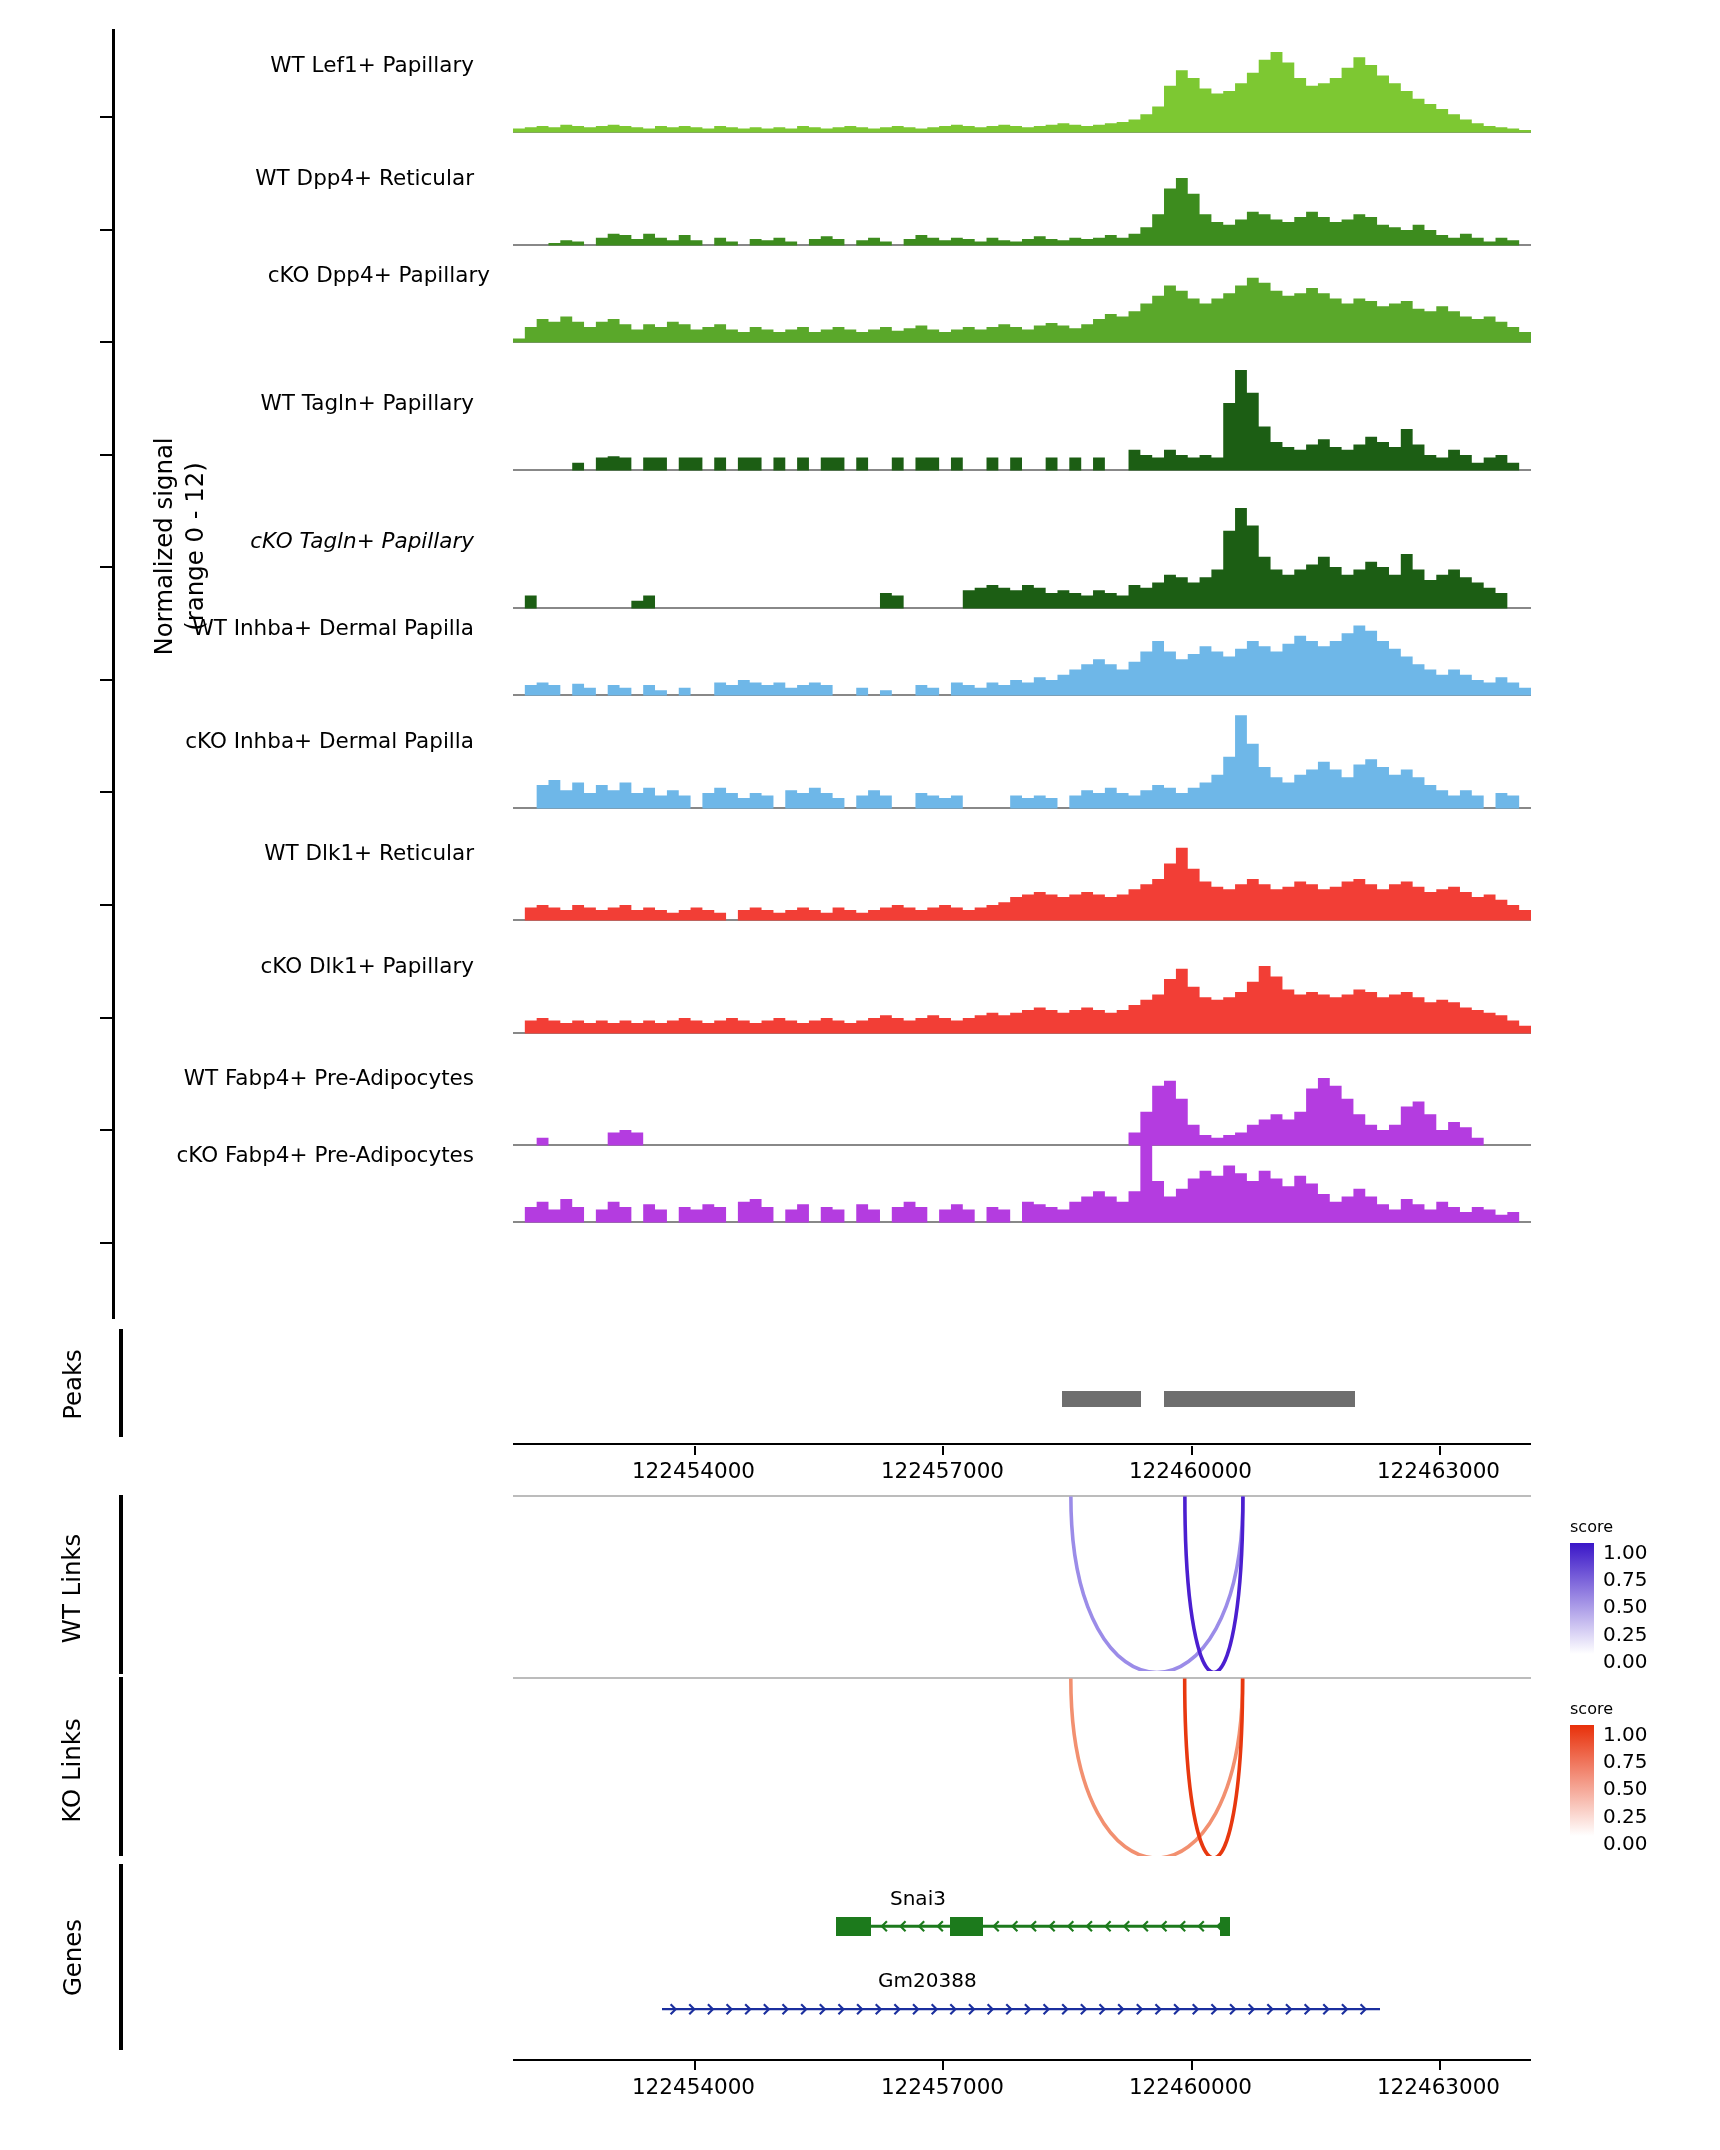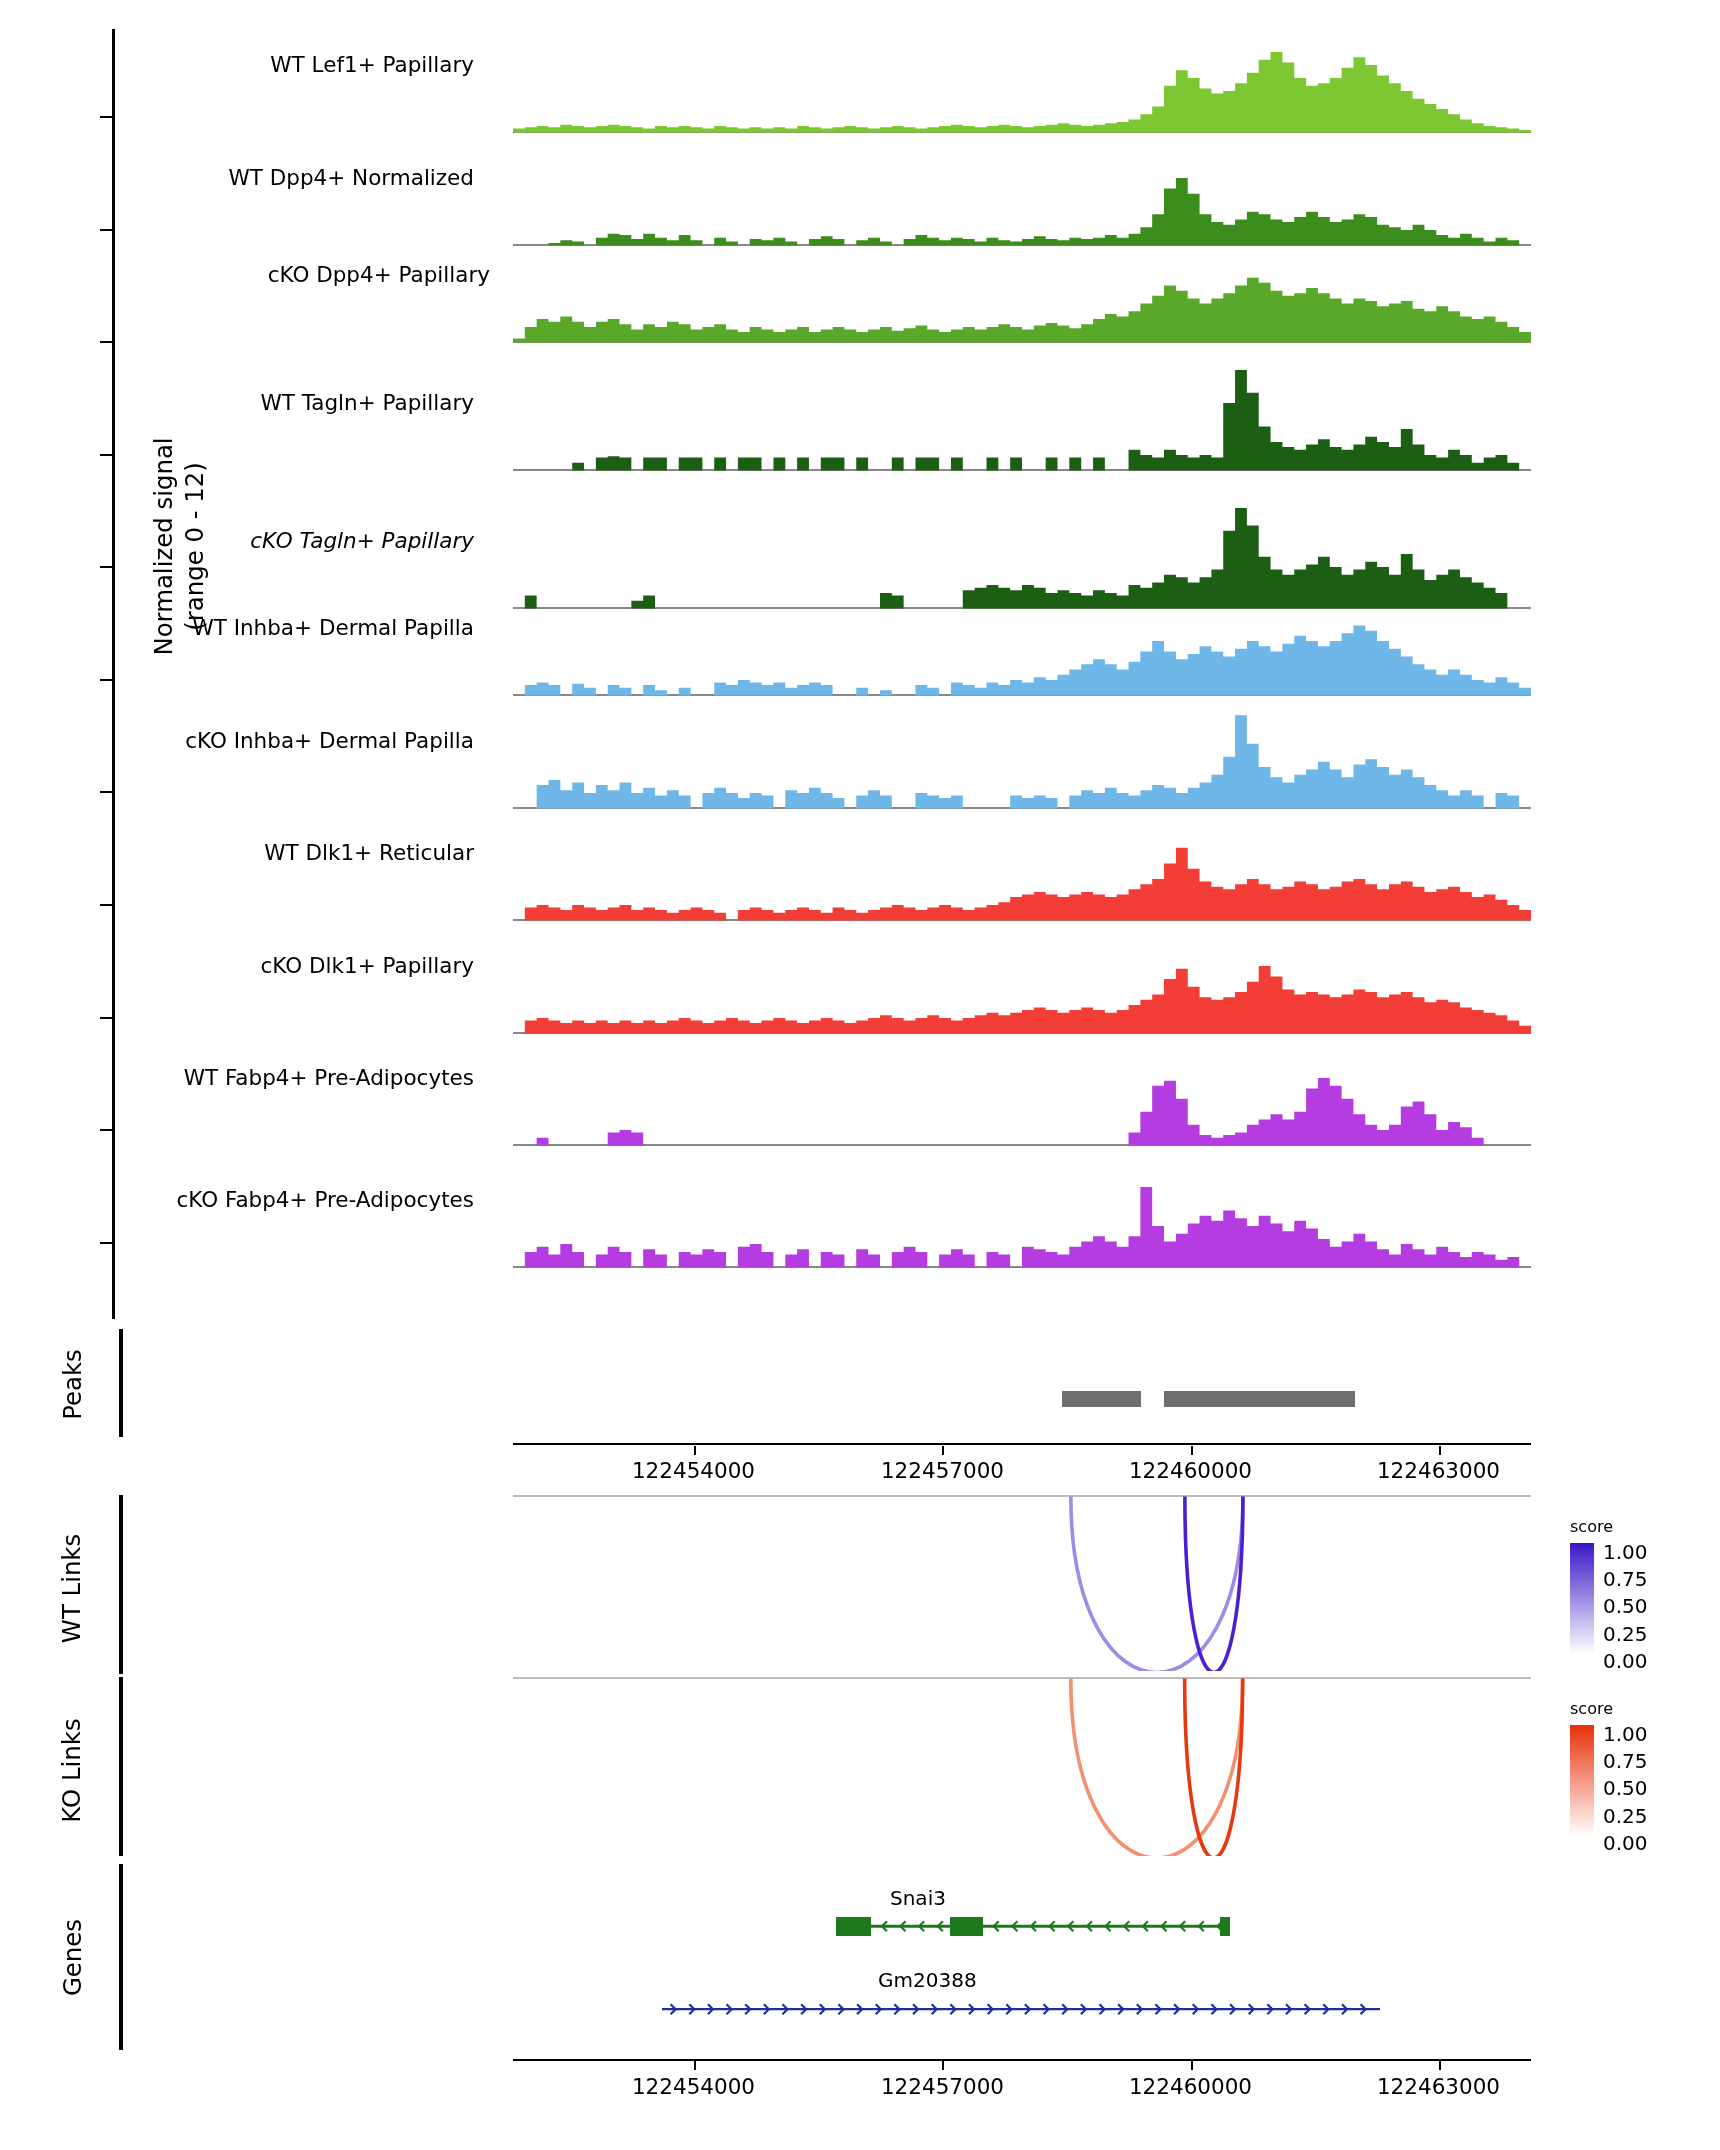--- a/index.html
+++ b/index.html
@@ -87,21 +87,21 @@
         <div class="track" style="top: 32px;">
           <div class="track-label">WT Lef1+ Papillary</div>
           <div class="track-plot">
             <div class="baseline"></div>
             <svg width="1018" height="102" style="top: 0px;" viewBox="0 0 1420 142">
               <path d="M 0 140 L 0.0 134.6 L 16.5 134.6 L 16.5 132.8 L 33.0 132.8 L 33.0 131.0 L 49.5 131.0 L 49.5 132.8 L 66.0 132.8 L 66.0 129.2 L 82.6 129.2 L 82.6 131.0 L 99.1 131.0 L 99.1 132.8 L 115.6 132.8 L 115.6 131.0 L 132.1 131.0 L 132.1 129.2 L 148.6 129.2 L 148.6 131.0 L 165.1 131.0 L 165.1 132.8 L 181.6 132.8 L 181.6 134.6 L 198.1 134.6 L 198.1 131.0 L 214.7 131.0 L 214.7 132.8 L 231.2 132.8 L 231.2 131.0 L 247.7 131.0 L 247.7 132.8 L 264.2 132.8 L 264.2 134.6 L 280.7 134.6 L 280.7 131.0 L 297.2 131.0 L 297.2 132.8 L 313.7 132.8 L 313.7 134.6 L 330.2 134.6 L 330.2 132.8 L 346.7 132.8 L 346.7 134.6 L 363.3 134.6 L 363.3 132.8 L 379.8 132.8 L 379.8 134.6 L 396.3 134.6 L 396.3 131.0 L 412.8 131.0 L 412.8 132.8 L 429.3 132.8 L 429.3 134.6 L 445.8 134.6 L 445.8 132.8 L 462.3 132.8 L 462.3 131.0 L 478.8 131.0 L 478.8 132.8 L 495.3 132.8 L 495.3 134.6 L 511.9 134.6 L 511.9 132.8 L 528.4 132.8 L 528.4 131.0 L 544.9 131.0 L 544.9 132.8 L 561.4 132.8 L 561.4 134.6 L 577.9 134.6 L 577.9 132.8 L 594.4 132.8 L 594.4 131.0 L 610.9 131.0 L 610.9 129.2 L 627.4 129.2 L 627.4 131.0 L 644.0 131.0 L 644.0 132.8 L 660.5 132.8 L 660.5 131.0 L 677.0 131.0 L 677.0 129.2 L 693.5 129.2 L 693.5 131.0 L 710.0 131.0 L 710.0 132.8 L 726.5 132.8 L 726.5 131.0 L 743.0 131.0 L 743.0 129.2 L 759.5 129.2 L 759.5 127.3 L 776.0 127.3 L 776.0 129.2 L 792.6 129.2 L 792.6 131.0 L 809.1 131.0 L 809.1 129.2 L 825.6 129.2 L 825.6 127.3 L 842.1 127.3 L 842.1 125.5 L 858.6 125.5 L 858.6 121.9 L 875.1 121.9 L 875.1 114.7 L 891.6 114.7 L 891.6 103.8 L 908.1 103.8 L 908.1 74.9 L 924.7 74.9 L 924.7 53.2 L 941.2 53.2 L 941.2 64.0 L 957.7 64.0 L 957.7 78.5 L 974.2 78.5 L 974.2 85.8 L 990.7 85.8 L 990.7 82.1 L 1007.2 82.1 L 1007.2 71.3 L 1023.7 71.3 L 1023.7 56.8 L 1040.2 56.8 L 1040.2 38.7 L 1056.7 38.7 L 1056.7 27.9 L 1073.3 27.9 L 1073.3 42.3 L 1089.8 42.3 L 1089.8 64.0 L 1106.3 64.0 L 1106.3 74.9 L 1122.8 74.9 L 1122.8 71.3 L 1139.3 71.3 L 1139.3 64.0 L 1155.8 64.0 L 1155.8 49.6 L 1172.3 49.6 L 1172.3 35.1 L 1188.8 35.1 L 1188.8 46.0 L 1205.3 46.0 L 1205.3 60.4 L 1221.9 60.4 L 1221.9 71.3 L 1238.4 71.3 L 1238.4 82.1 L 1254.9 82.1 L 1254.9 93.0 L 1271.4 93.0 L 1271.4 100.2 L 1287.9 100.2 L 1287.9 107.4 L 1304.4 107.4 L 1304.4 114.7 L 1320.9 114.7 L 1320.9 121.9 L 1337.4 121.9 L 1337.4 127.3 L 1354.0 127.3 L 1354.0 131.0 L 1370.5 131.0 L 1370.5 132.8 L 1387.0 132.8 L 1387.0 134.6 L 1403.5 134.6 L 1403.5 136.4 L 1420.0 136.4 L 1420 140 Z" fill="#7DC832"></path>
             </svg>
           </div>
         </div>
         <div class="track" style="top: 145px;">
-          <div class="track-label">WT Dpp4+ Normalized</div>
+          <div class="track-label">WT Dpp4+ Reticular</div>
           <div class="track-plot">
             <div class="baseline"></div>
             <svg width="1018" height="102" style="top: 0px;" viewBox="0 0 1420 142">
               <path d="M 0 140 L 0.0 140.0 L 16.5 140.0 L 16.5 140.0 L 33.0 140.0 L 33.0 140.0 L 49.5 140.0 L 49.5 136.4 L 66.0 136.4 L 66.0 132.8 L 82.6 132.8 L 82.6 134.6 L 99.1 134.6 L 99.1 140.0 L 115.6 140.0 L 115.6 129.2 L 132.1 129.2 L 132.1 123.7 L 148.6 123.7 L 148.6 125.5 L 165.1 125.5 L 165.1 131.0 L 181.6 131.0 L 181.6 123.7 L 198.1 123.7 L 198.1 129.2 L 214.7 129.2 L 214.7 132.8 L 231.2 132.8 L 231.2 125.5 L 247.7 125.5 L 247.7 132.8 L 264.2 132.8 L 264.2 140.0 L 280.7 140.0 L 280.7 129.2 L 297.2 129.2 L 297.2 134.6 L 313.7 134.6 L 313.7 140.0 L 330.2 140.0 L 330.2 131.0 L 346.7 131.0 L 346.7 132.8 L 363.3 132.8 L 363.3 129.2 L 379.8 129.2 L 379.8 134.6 L 396.3 134.6 L 396.3 140.0 L 412.8 140.0 L 412.8 131.0 L 429.3 131.0 L 429.3 127.3 L 445.8 127.3 L 445.8 131.0 L 462.3 131.0 L 462.3 140.0 L 478.8 140.0 L 478.8 132.8 L 495.3 132.8 L 495.3 129.2 L 511.9 129.2 L 511.9 134.6 L 528.4 134.6 L 528.4 140.0 L 544.9 140.0 L 544.9 131.0 L 561.4 131.0 L 561.4 125.5 L 577.9 125.5 L 577.9 129.2 L 594.4 129.2 L 594.4 132.8 L 610.9 132.8 L 610.9 129.2 L 627.4 129.2 L 627.4 131.0 L 644.0 131.0 L 644.0 134.6 L 660.5 134.6 L 660.5 129.2 L 677.0 129.2 L 677.0 132.8 L 693.5 132.8 L 693.5 134.6 L 710.0 134.6 L 710.0 131.0 L 726.5 131.0 L 726.5 127.3 L 743.0 127.3 L 743.0 131.0 L 759.5 131.0 L 759.5 132.8 L 776.0 132.8 L 776.0 129.2 L 792.6 129.2 L 792.6 131.0 L 809.1 131.0 L 809.1 129.2 L 825.6 129.2 L 825.6 125.5 L 842.1 125.5 L 842.1 129.2 L 858.6 129.2 L 858.6 123.7 L 875.1 123.7 L 875.1 114.7 L 891.6 114.7 L 891.6 96.6 L 908.1 96.6 L 908.1 60.4 L 924.7 60.4 L 924.7 46.0 L 941.2 46.0 L 941.2 67.7 L 957.7 67.7 L 957.7 96.6 L 974.2 96.6 L 974.2 107.4 L 990.7 107.4 L 990.7 111.1 L 1007.2 111.1 L 1007.2 103.8 L 1023.7 103.8 L 1023.7 93.0 L 1040.2 93.0 L 1040.2 96.6 L 1056.7 96.6 L 1056.7 103.8 L 1073.3 103.8 L 1073.3 107.4 L 1089.8 107.4 L 1089.8 100.2 L 1106.3 100.2 L 1106.3 93.0 L 1122.8 93.0 L 1122.8 100.2 L 1139.3 100.2 L 1139.3 107.4 L 1155.8 107.4 L 1155.8 103.8 L 1172.3 103.8 L 1172.3 96.6 L 1188.8 96.6 L 1188.8 100.2 L 1205.3 100.2 L 1205.3 111.1 L 1221.9 111.1 L 1221.9 114.7 L 1238.4 114.7 L 1238.4 118.3 L 1254.9 118.3 L 1254.9 111.1 L 1271.4 111.1 L 1271.4 118.3 L 1287.9 118.3 L 1287.9 125.5 L 1304.4 125.5 L 1304.4 129.2 L 1320.9 129.2 L 1320.9 123.7 L 1337.4 123.7 L 1337.4 129.2 L 1354.0 129.2 L 1354.0 134.6 L 1370.5 134.6 L 1370.5 129.2 L 1387.0 129.2 L 1387.0 132.8 L 1403.5 132.8 L 1403.5 140.0 L 1420.0 140.0 L 1420 140 Z" fill="#3D8C1E"></path>
             </svg>
           </div>
         </div>
         <div class="track" style="top: 242px; padding-left: 16px;">
           <div class="track-label">cKO Dpp4+ Papillary</div>
           <div class="track-plot">
@@ -167,21 +167,21 @@
         </div>
         <div class="track" style="top: 1045px;">
           <div class="track-label">WT Fabp4+ Pre-Adipocytes</div>
           <div class="track-plot">
             <div class="baseline"></div>
             <svg width="1018" height="102" style="top: 0px;" viewBox="0 0 1420 142">
               <path d="M 0 140 L 0.0 140.0 L 16.5 140.0 L 16.5 140.0 L 33.0 140.0 L 33.0 129.2 L 49.5 129.2 L 49.5 140.0 L 66.0 140.0 L 66.0 140.0 L 82.6 140.0 L 82.6 140.0 L 99.1 140.0 L 99.1 140.0 L 115.6 140.0 L 115.6 140.0 L 132.1 140.0 L 132.1 121.9 L 148.6 121.9 L 148.6 118.3 L 165.1 118.3 L 165.1 121.9 L 181.6 121.9 L 181.6 140.0 L 198.1 140.0 L 198.1 140.0 L 214.7 140.0 L 214.7 140.0 L 231.2 140.0 L 231.2 140.0 L 247.7 140.0 L 247.7 140.0 L 264.2 140.0 L 264.2 140.0 L 280.7 140.0 L 280.7 140.0 L 297.2 140.0 L 297.2 140.0 L 313.7 140.0 L 313.7 140.0 L 330.2 140.0 L 330.2 140.0 L 346.7 140.0 L 346.7 140.0 L 363.3 140.0 L 363.3 140.0 L 379.8 140.0 L 379.8 140.0 L 396.3 140.0 L 396.3 140.0 L 412.8 140.0 L 412.8 140.0 L 429.3 140.0 L 429.3 140.0 L 445.8 140.0 L 445.8 140.0 L 462.3 140.0 L 462.3 140.0 L 478.8 140.0 L 478.8 140.0 L 495.3 140.0 L 495.3 140.0 L 511.9 140.0 L 511.9 140.0 L 528.4 140.0 L 528.4 140.0 L 544.9 140.0 L 544.9 140.0 L 561.4 140.0 L 561.4 140.0 L 577.9 140.0 L 577.9 140.0 L 594.4 140.0 L 594.4 140.0 L 610.9 140.0 L 610.9 140.0 L 627.4 140.0 L 627.4 140.0 L 644.0 140.0 L 644.0 140.0 L 660.5 140.0 L 660.5 140.0 L 677.0 140.0 L 677.0 140.0 L 693.5 140.0 L 693.5 140.0 L 710.0 140.0 L 710.0 140.0 L 726.5 140.0 L 726.5 140.0 L 743.0 140.0 L 743.0 140.0 L 759.5 140.0 L 759.5 140.0 L 776.0 140.0 L 776.0 140.0 L 792.6 140.0 L 792.6 140.0 L 809.1 140.0 L 809.1 140.0 L 825.6 140.0 L 825.6 140.0 L 842.1 140.0 L 842.1 140.0 L 858.6 140.0 L 858.6 121.9 L 875.1 121.9 L 875.1 93.0 L 891.6 93.0 L 891.6 56.8 L 908.1 56.8 L 908.1 49.6 L 924.7 49.6 L 924.7 74.9 L 941.2 74.9 L 941.2 111.1 L 957.7 111.1 L 957.7 125.5 L 974.2 125.5 L 974.2 129.2 L 990.7 129.2 L 990.7 125.5 L 1007.2 125.5 L 1007.2 121.9 L 1023.7 121.9 L 1023.7 111.1 L 1040.2 111.1 L 1040.2 103.8 L 1056.7 103.8 L 1056.7 96.6 L 1073.3 96.6 L 1073.3 103.8 L 1089.8 103.8 L 1089.8 93.0 L 1106.3 93.0 L 1106.3 60.4 L 1122.8 60.4 L 1122.8 46.0 L 1139.3 46.0 L 1139.3 56.8 L 1155.8 56.8 L 1155.8 74.9 L 1172.3 74.9 L 1172.3 96.6 L 1188.8 96.6 L 1188.8 111.1 L 1205.3 111.1 L 1205.3 118.3 L 1221.9 118.3 L 1221.9 111.1 L 1238.4 111.1 L 1238.4 85.8 L 1254.9 85.8 L 1254.9 78.5 L 1271.4 78.5 L 1271.4 96.6 L 1287.9 96.6 L 1287.9 118.3 L 1304.4 118.3 L 1304.4 107.4 L 1320.9 107.4 L 1320.9 114.7 L 1337.4 114.7 L 1337.4 129.2 L 1354.0 129.2 L 1354.0 140.0 L 1370.5 140.0 L 1370.5 140.0 L 1387.0 140.0 L 1387.0 140.0 L 1403.5 140.0 L 1403.5 140.0 L 1420.0 140.0 L 1420 140 Z" fill="#B43CE0"></path>
             </svg>
           </div>
         </div>
-        <div class="track" style="top: 1167px;">
+        <div class="track" style="top: 1122px;">
           <div class="track-label">cKO Fabp4+ Pre-Adipocytes</div>
           <div class="track-plot">
             <div class="baseline"></div>
             <svg width="1018" height="102" style="top: 0px;" viewBox="0 0 1420 142">
               <path d="M 0 140 L 0.0 140.0 L 16.5 140.0 L 16.5 118.3 L 33.0 118.3 L 33.0 111.1 L 49.5 111.1 L 49.5 121.9 L 66.0 121.9 L 66.0 107.4 L 82.6 107.4 L 82.6 118.3 L 99.1 118.3 L 99.1 140.0 L 115.6 140.0 L 115.6 121.9 L 132.1 121.9 L 132.1 111.1 L 148.6 111.1 L 148.6 118.3 L 165.1 118.3 L 165.1 140.0 L 181.6 140.0 L 181.6 114.7 L 198.1 114.7 L 198.1 121.9 L 214.7 121.9 L 214.7 140.0 L 231.2 140.0 L 231.2 118.3 L 247.7 118.3 L 247.7 121.9 L 264.2 121.9 L 264.2 114.7 L 280.7 114.7 L 280.7 118.3 L 297.2 118.3 L 297.2 140.0 L 313.7 140.0 L 313.7 111.1 L 330.2 111.1 L 330.2 107.4 L 346.7 107.4 L 346.7 118.3 L 363.3 118.3 L 363.3 140.0 L 379.8 140.0 L 379.8 121.9 L 396.3 121.9 L 396.3 114.7 L 412.8 114.7 L 412.8 140.0 L 429.3 140.0 L 429.3 118.3 L 445.8 118.3 L 445.8 121.9 L 462.3 121.9 L 462.3 140.0 L 478.8 140.0 L 478.8 114.7 L 495.3 114.7 L 495.3 121.9 L 511.9 121.9 L 511.9 140.0 L 528.4 140.0 L 528.4 118.3 L 544.9 118.3 L 544.9 111.1 L 561.4 111.1 L 561.4 118.3 L 577.9 118.3 L 577.9 140.0 L 594.4 140.0 L 594.4 121.9 L 610.9 121.9 L 610.9 114.7 L 627.4 114.7 L 627.4 121.9 L 644.0 121.9 L 644.0 140.0 L 660.5 140.0 L 660.5 118.3 L 677.0 118.3 L 677.0 121.9 L 693.5 121.9 L 693.5 140.0 L 710.0 140.0 L 710.0 111.1 L 726.5 111.1 L 726.5 114.7 L 743.0 114.7 L 743.0 118.3 L 759.5 118.3 L 759.5 121.9 L 776.0 121.9 L 776.0 111.1 L 792.6 111.1 L 792.6 103.8 L 809.1 103.8 L 809.1 96.6 L 825.6 96.6 L 825.6 103.8 L 842.1 103.8 L 842.1 111.1 L 858.6 111.1 L 858.6 96.6 L 875.1 96.6 L 875.1 27.9 L 891.6 27.9 L 891.6 82.1 L 908.1 82.1 L 908.1 103.8 L 924.7 103.8 L 924.7 93.0 L 941.2 93.0 L 941.2 78.5 L 957.7 78.5 L 957.7 67.7 L 974.2 67.7 L 974.2 74.9 L 990.7 74.9 L 990.7 60.4 L 1007.2 60.4 L 1007.2 71.3 L 1023.7 71.3 L 1023.7 82.1 L 1040.2 82.1 L 1040.2 67.7 L 1056.7 67.7 L 1056.7 78.5 L 1073.3 78.5 L 1073.3 89.4 L 1089.8 89.4 L 1089.8 74.9 L 1106.3 74.9 L 1106.3 85.8 L 1122.8 85.8 L 1122.8 100.2 L 1139.3 100.2 L 1139.3 111.1 L 1155.8 111.1 L 1155.8 103.8 L 1172.3 103.8 L 1172.3 93.0 L 1188.8 93.0 L 1188.8 103.8 L 1205.3 103.8 L 1205.3 114.7 L 1221.9 114.7 L 1221.9 121.9 L 1238.4 121.9 L 1238.4 107.4 L 1254.9 107.4 L 1254.9 114.7 L 1271.4 114.7 L 1271.4 121.9 L 1287.9 121.9 L 1287.9 111.1 L 1304.4 111.1 L 1304.4 118.3 L 1320.9 118.3 L 1320.9 125.5 L 1337.4 125.5 L 1337.4 118.3 L 1354.0 118.3 L 1354.0 121.9 L 1370.5 121.9 L 1370.5 129.2 L 1387.0 129.2 L 1387.0 125.5 L 1403.5 125.5 L 1403.5 140.0 L 1420.0 140.0 L 1420 140 Z" fill="#B43CE0"></path>
             </svg>
           </div>
         </div>
       </div>
   <div class="tick-left" style="top: 116px;"></div>

